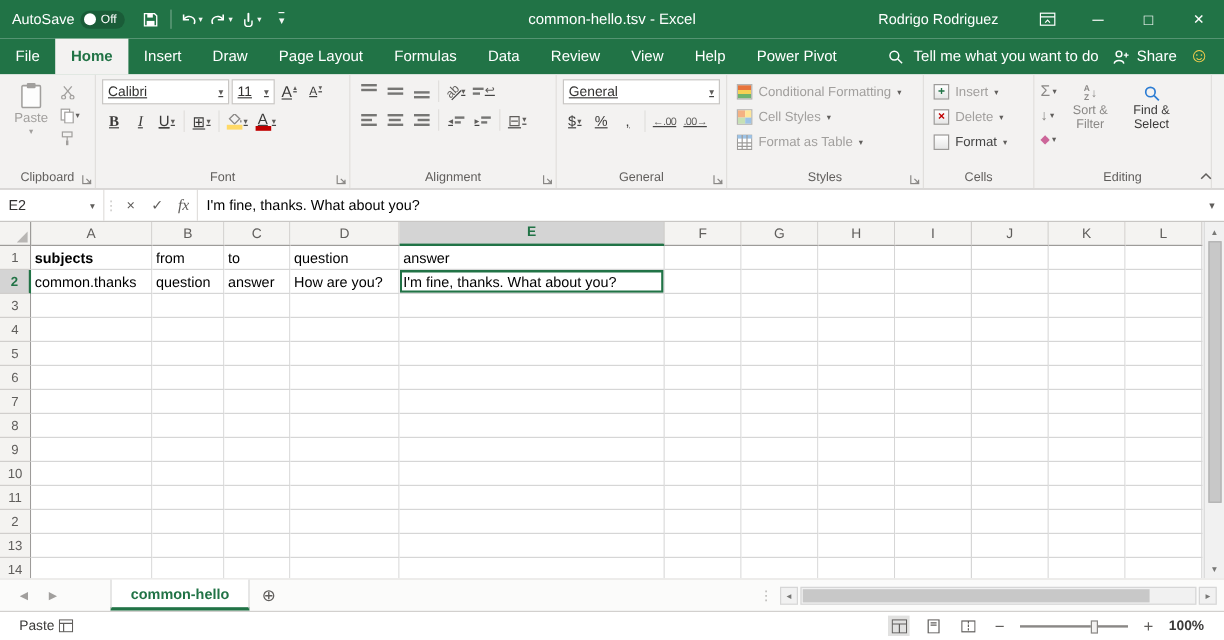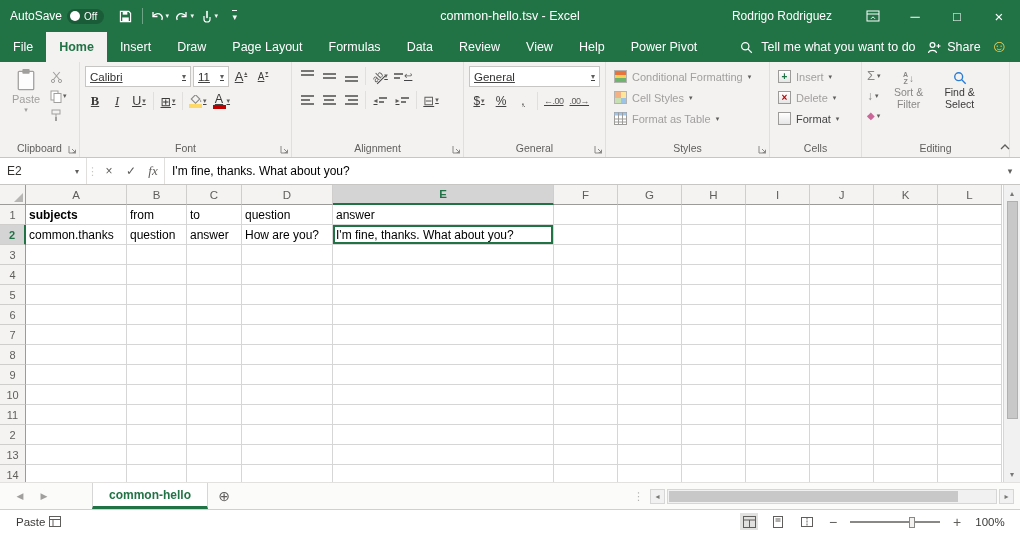--- a/index.html
+++ b/index.html
@@ -143,21 +143,21 @@
   .status-bar{flex:0 0 24px;background:#fff;border-top:1px solid #d2d0ce;display:flex;align-items:center;font-size:11.5px;color:#3b3a39;}
   .sb-mode{padding-left:16px;min-width:44px;}
   .sb-macro{display:flex;align-items:center;margin-left:4px;}
   .sb-right{margin-left:auto;display:flex;align-items:center;gap:11px;padding-right:14px;}
   .view-btn{width:18px;height:17px;display:flex;align-items:center;justify-content:center;}
   .view-btn.active{background:#e1e1e0;}
   .zoomsign{font-size:14px;color:#605e5c;width:12px;text-align:center;}
   .zoom-slider{width:90px;height:16px;position:relative;display:flex;align-items:center;}
   .zs-track{width:100%;height:2px;background:#8a8886;}
   .zs-thumb{position:absolute;left:66%;top:3px;width:6px;height:11px;background:#f3f2f1;border:1px solid #8a8886;}
-  .sb-zoom{min-width:32px;text-align:center;}
+  .sb-zoom{min-width:32px;text-align:left;font-weight:bold;}
 </style>
 </head>
 <body>
 
 <div class="app">
 
   <div class="titlebar">
     <div class="qat">
       <div class="autosave">
         <span class="as-label">AutoSave</span>

